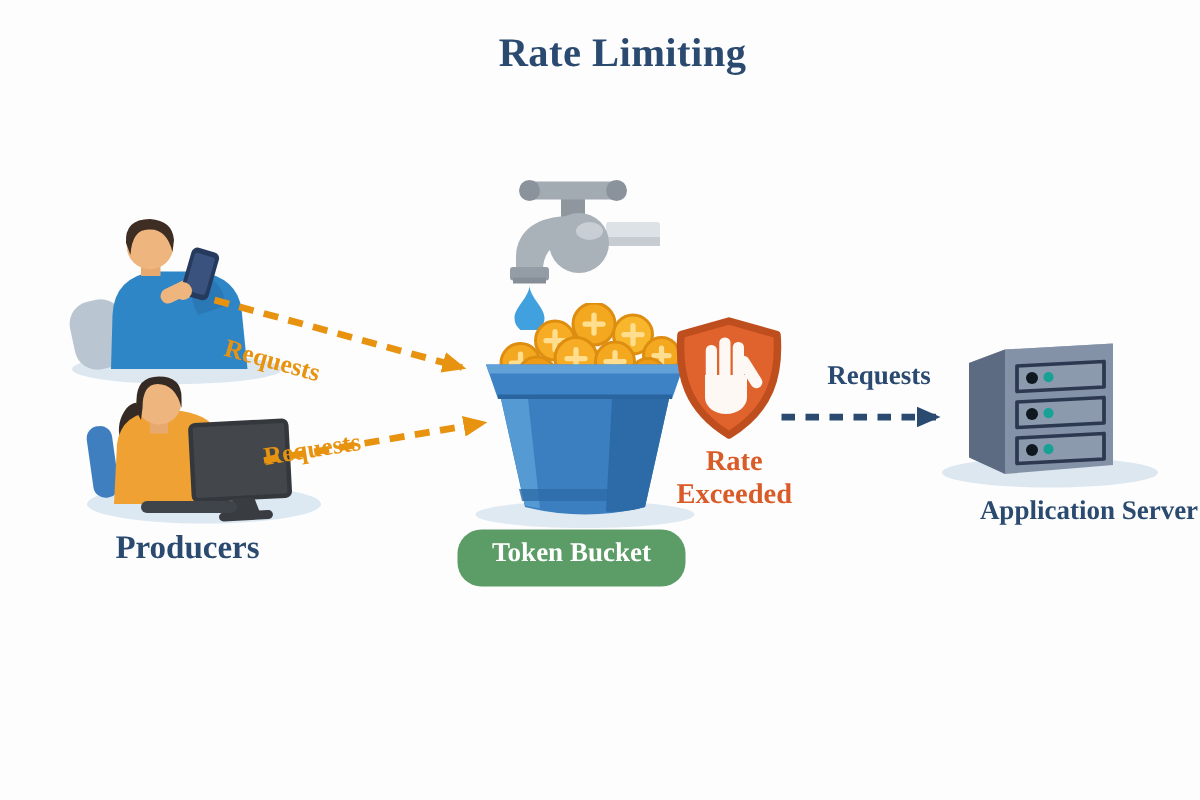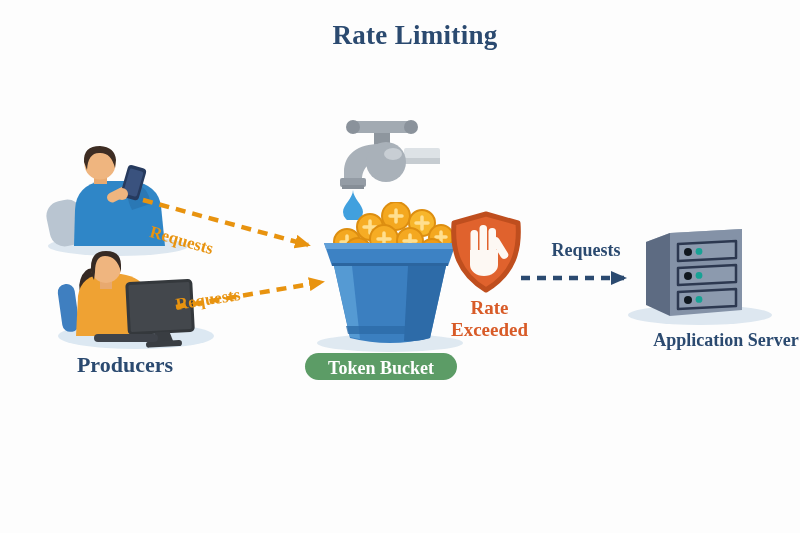--- a/index.html
+++ b/index.html
@@ -24,21 +24,21 @@
   .appserver-label{left:626px;top:330px;width:200px;font-size:18px;}
   .req-orange{
     font-size:17px;font-weight:600;color:#e8930f;white-space:nowrap;
     transform-origin:left center;
   }
   .req1{left:150px;top:222px;transform:rotate(15.5deg);}
   .req2{left:176px;top:295px;transform:rotate(-9deg);}
   .req-navy{left:531px;top:240px;width:110px;text-align:center;
     font-size:18px;font-weight:bold;color:#2b4a70;}
   .pill{
-    left:305px;top:353px;width:152px;height:27px;border-radius:16px;
+    left:305px;top:353px;width:152px;height:38px;border-radius:16px;
     background:#5c9c66;color:#ffffff;font-size:18px;font-weight:bold;
     text-align:center;line-height:30px;
   }
   .limit-label{
     left:432px;top:297px;width:115px;text-align:center;
     color:#d85b28;font-size:19px;font-weight:bold;line-height:1.15;
   }
 </style>
 </head>
 <body>

